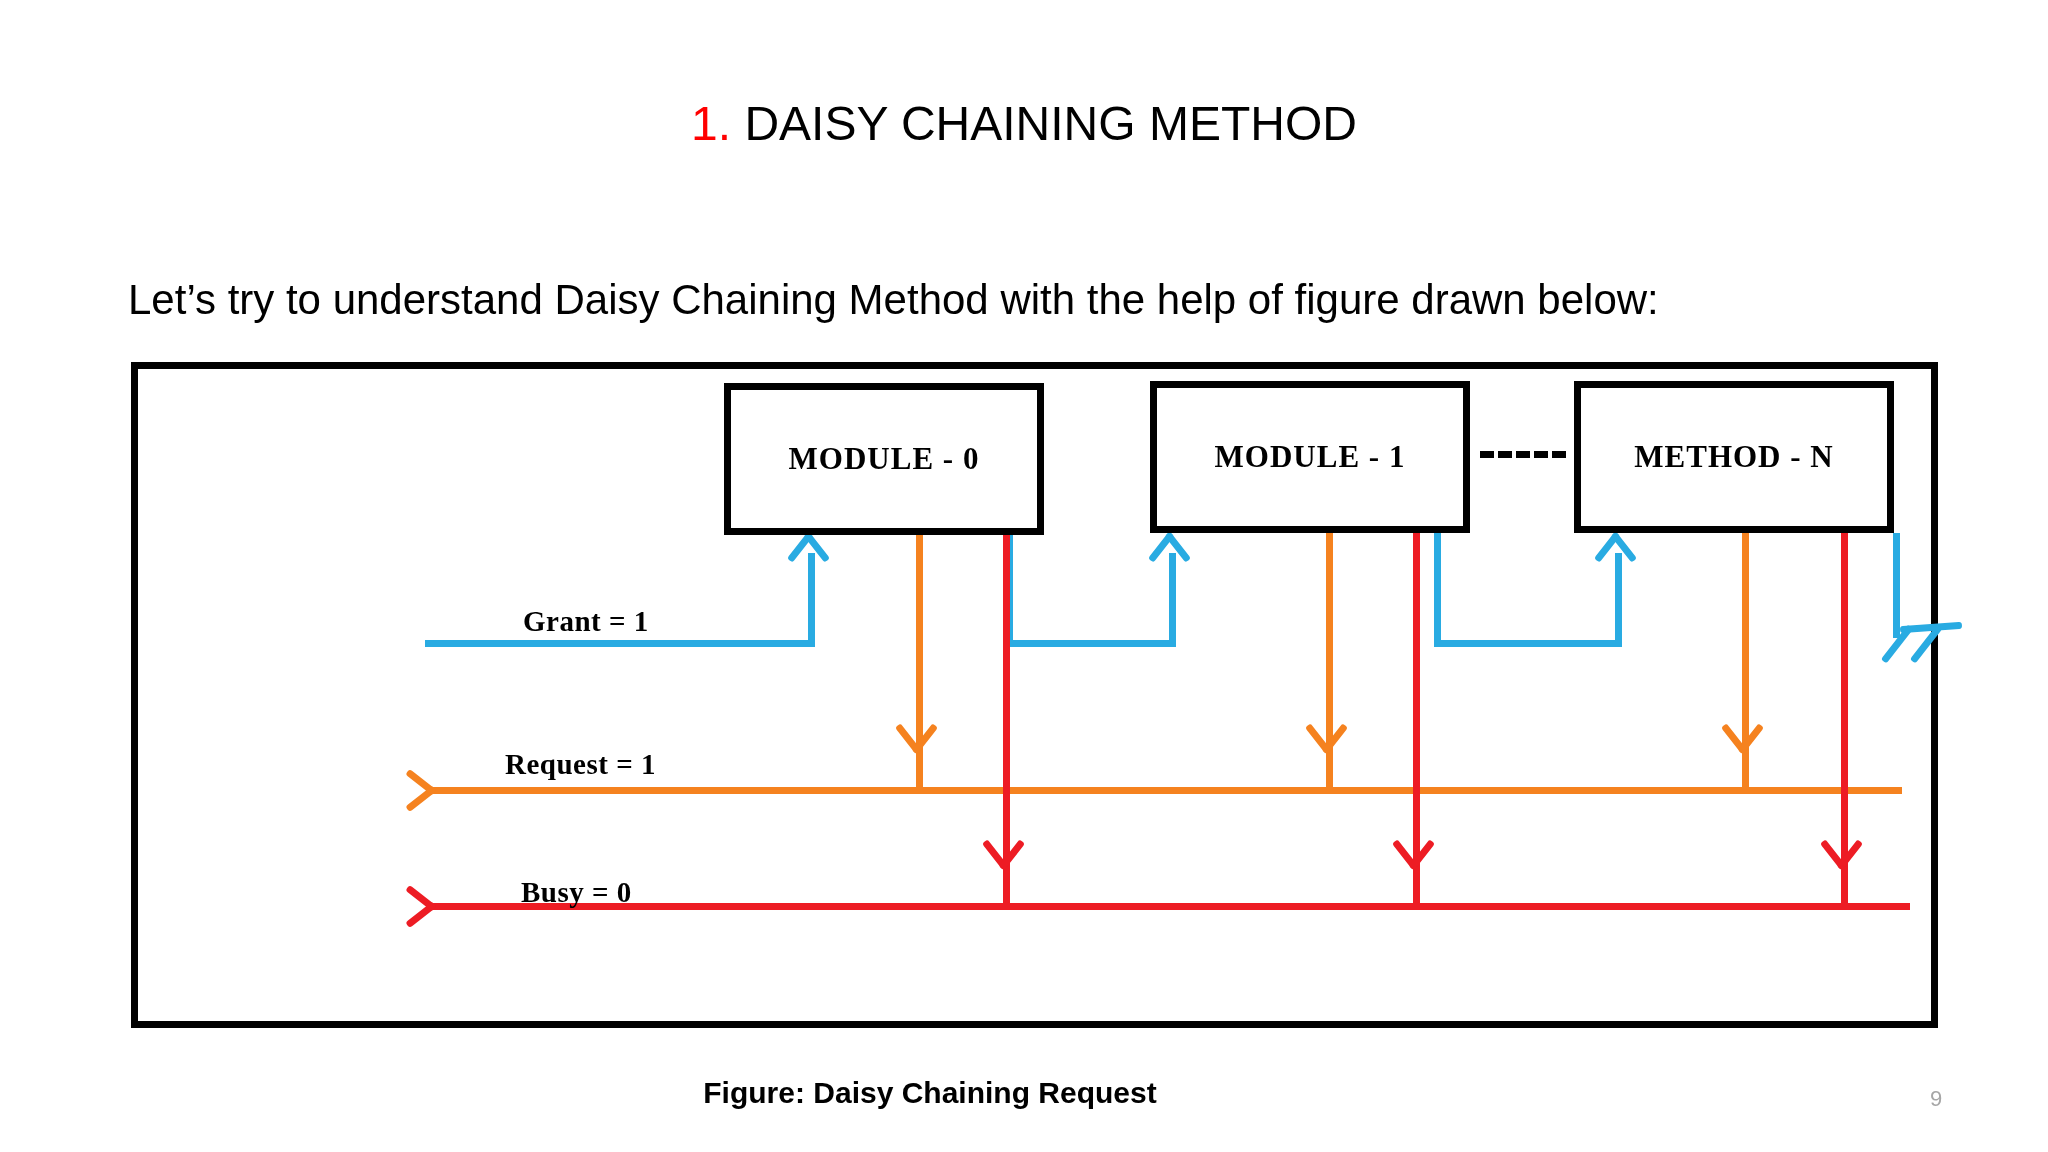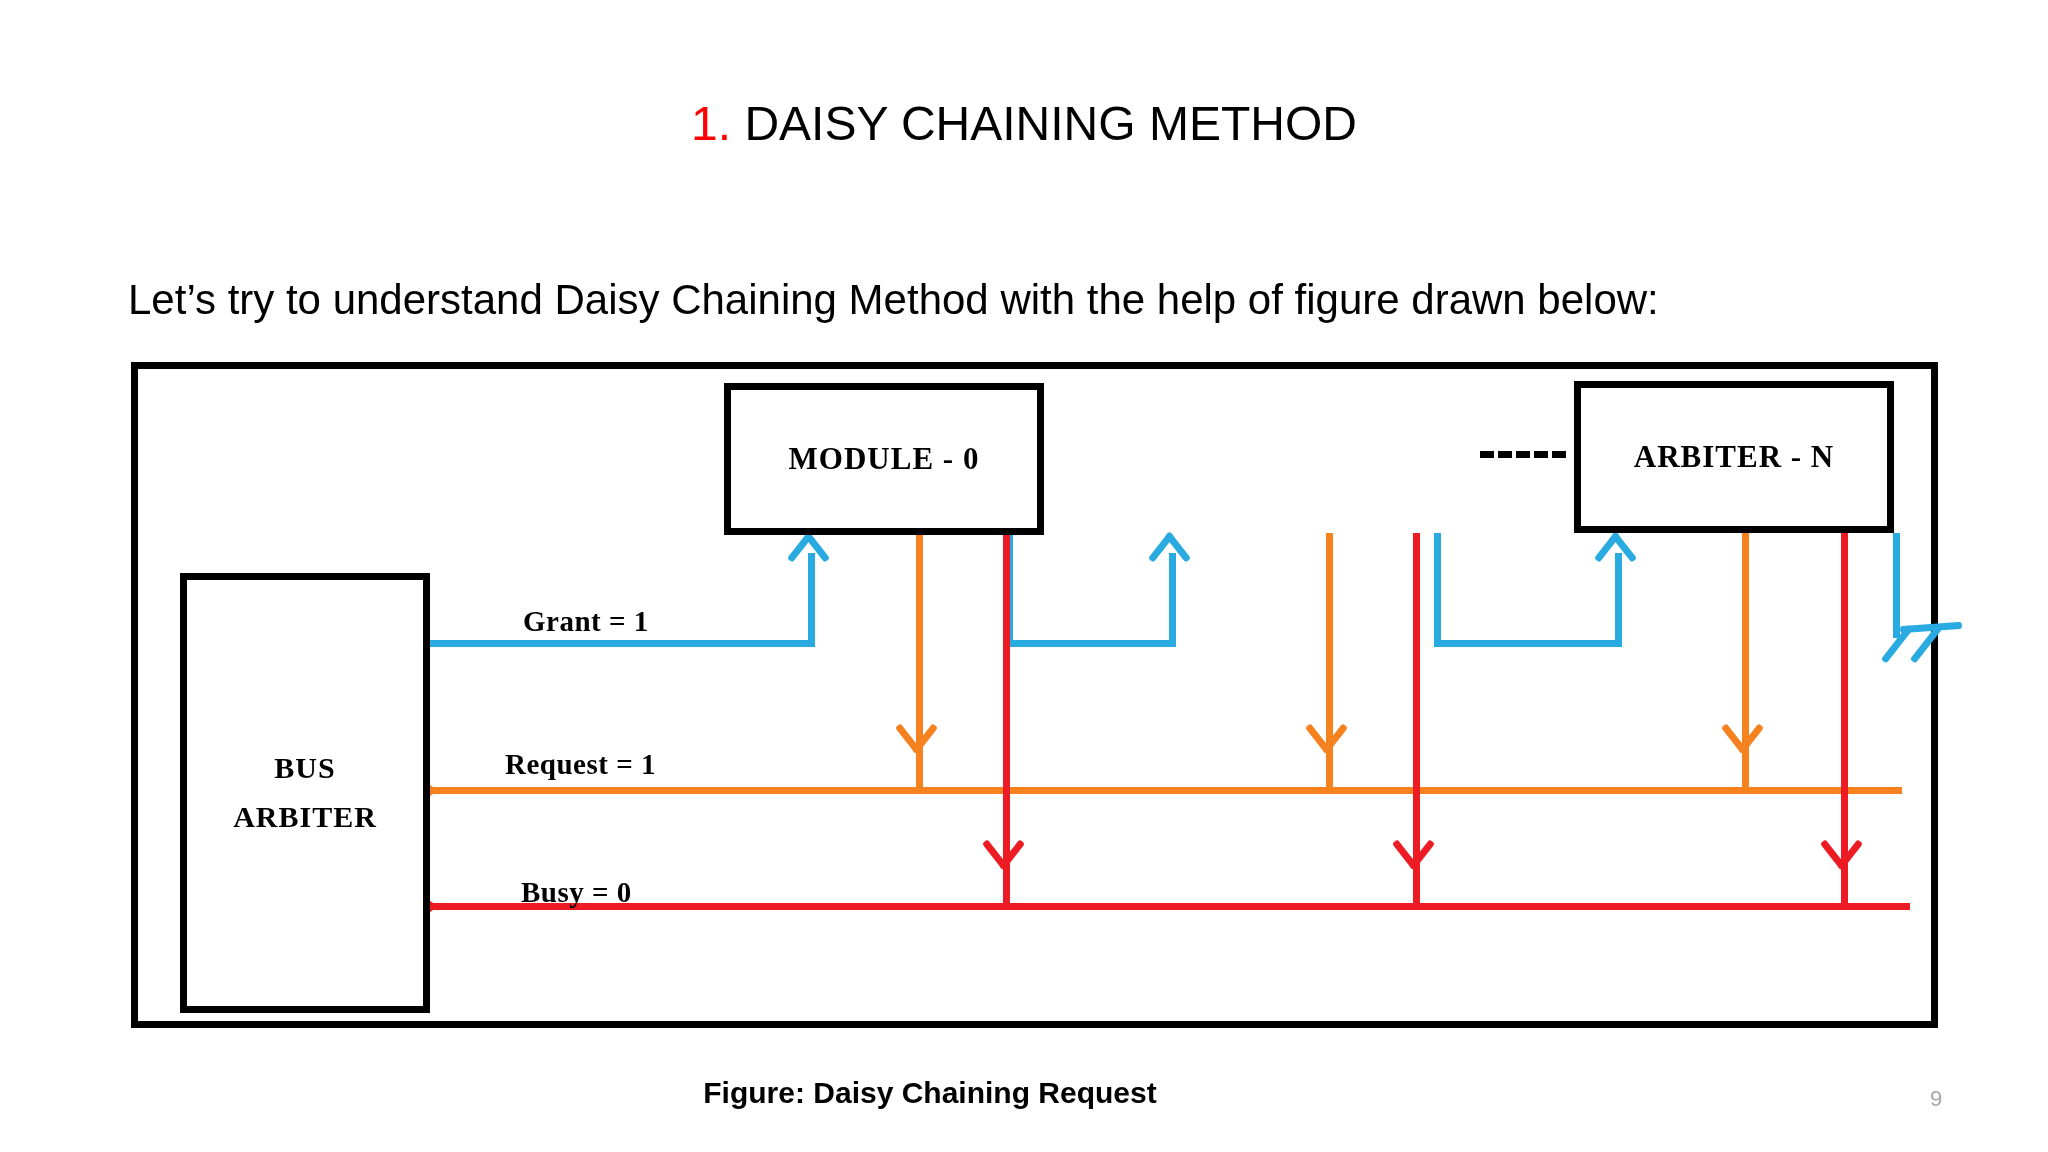--- a/index.html
+++ b/index.html
@@ -190,29 +190,28 @@
 
   <div class="wire v red" style="left:1841px;top:533px;height:374px;"></div>
   <div class="ah down red" style="left:1838px;top:869px;">
       <i></i>
       <i></i>
     </div>
 
   <div class="blk module" id="mod0">
     <span>MODULE - 0</span>
   </div>
+  <div class="blk module" id="mod1">
+    <span>MODULE - 1</span>
+  </div>
   <div id="dash-link"></div>
   <div class="blk module" id="modN">
-    <span>ARBITER - N</span>
+    <span>METHOD - N</span>
   </div>
 
-  <div class="blk" id="arbiter">
-    <span>BUS</span>
-    <span>ARBITER</span>
-  </div>
 
   <div class="siglabel" id="lbl-grant">Grant = 1</div>
   <div class="siglabel" id="lbl-request">Request = 1</div>
   <div class="siglabel" id="lbl-busy">Busy = 0</div>
 
   <div id="caption">Figure: Daisy Chaining Request</div>
   <div id="pagenum">9</div>
 
 </div>
 

